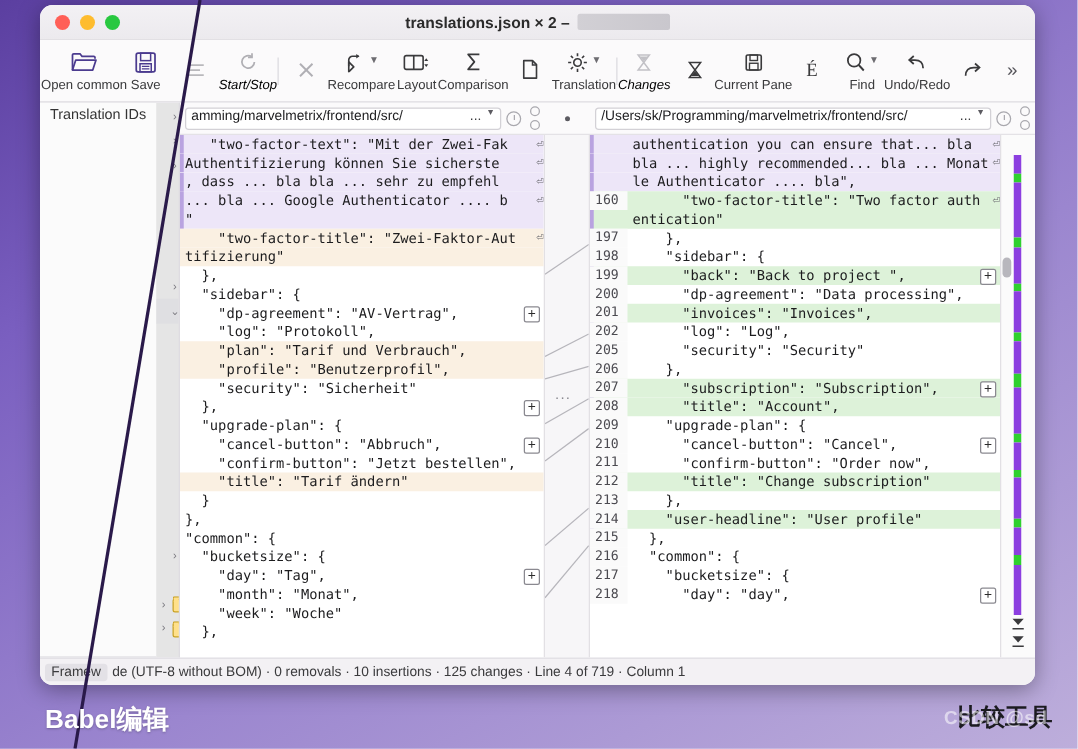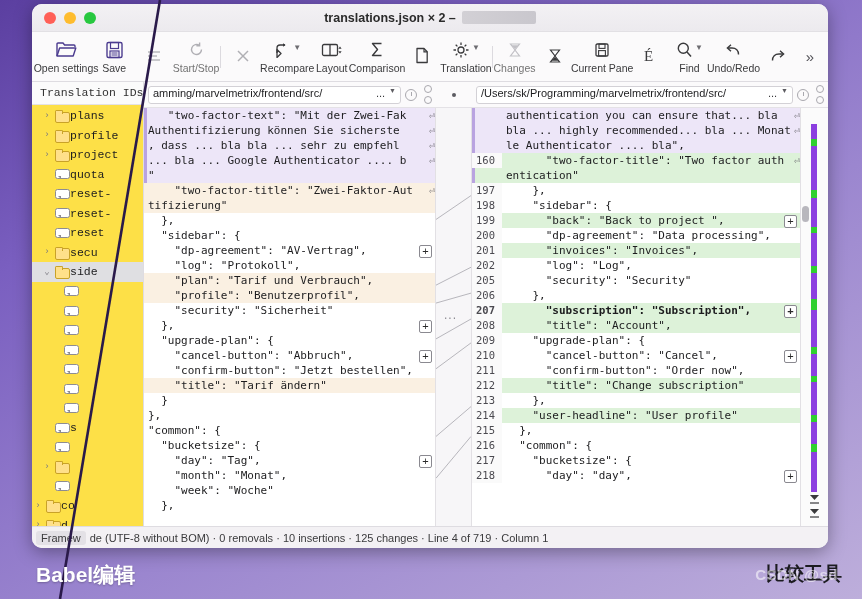--- a/index.html
+++ b/index.html
@@ -54,41 +54,40 @@
     display: flex; align-items: center;
     padding: 0 6px; gap: 0px;
     border-bottom: 1px solid #dedce1;
     position: relative;
   }
   .tb-item {
     display: flex; flex-direction: column; align-items: center;
     justify-content: center; min-width: 40px; padding: 1px 6px 2px;
     color: #3a3a3c;
   }
-  .tb-item.dim { color: #737373; }
+  .tb-item.dim { color: #000000; font-style: italic; }
   .tb-ico { height: 22px; display: flex; align-items: center; gap: 2px; }
   .tb-lbl { font-size: 10.5px; margin-top: 1px; white-space: nowrap; }
   .tb-sep { width: 1px; height: 22px; background: #dcdadf; margin: 0 2px; align-self: center; }
   .chev { font-size: 8px; line-height: 1; color: #6d6c71; margin-bottom: 4px; }
   #tb-overflow {
     margin-left: auto; font-size: 15px; color: #55545a; padding: 0 8px;
   }
   svg.i { display: block; }
 
   
   #bodyrow { flex: 1; display: flex; min-height: 0; }
 
   
   #sidebar {
     width: 112px; flex: 0 0 112px;
-    background: #fde047;
+    background: #e5e5e5;
     border-right: 1px solid #dedce1;
-    display: flex; flex-direction: column;
+    display: flex; 
     overflow: hidden;
-    font-family: Liberation Mono, monospace;
   }
   #sb-header {
     font-size: 11.5px; color: #333; padding: 4px 8px 5px;
     border-bottom: 1px solid #e4e2e6; background: #fbfbfb;
     white-space: nowrap;
   }
   #sb-list { flex: 1; overflow: hidden; padding-top: 1px; }
   .sb-row {
     display: flex; align-items: center; height: 19.5px;
     font-size: 11.5px; color: #1c1c1e; white-space: nowrap;
@@ -256,21 +255,21 @@
 
   <div id="toolbar">
 
     <div class="tb-item">
       <span class="tb-ico">
         <svg class="i" width="22" height="19" viewBox="0 0 22 19">
             <path d="M2 16V4a1 1 0 011-1h5l1.6 2H19a1 1 0 011 1v1" fill="none" stroke="#4b3b8f" stroke-width="1.4"></path>
             <path d="M2 16l2.6-8h16.2L18.2 16z" fill="none" stroke="#4b3b8f" stroke-width="1.4" stroke-linejoin="round"></path>
           </svg>
       </span>
-      <span class="tb-lbl">Open settings</span>
+      <span class="tb-lbl">Open common</span>
     </div>
 
     <div class="tb-item">
       <span class="tb-ico">
         <svg class="i" width="19" height="19" viewBox="0 0 19 19">
             <rect x="2" y="2.5" width="15" height="15" rx="1.5" fill="none" stroke="#4b3b8f" stroke-width="1.4"></rect>
             <rect x="5.5" y="2.5" width="8" height="6" fill="none" stroke="#4b3b8f" stroke-width="1.2"></rect>
             <rect x="5" y="11" width="9" height="6.5" fill="none" stroke="#4b3b8f" stroke-width="1.2"></rect>
             <line x1="6.5" y1="13" x2="12.5" y2="13" stroke="#4b3b8f" stroke-width="1"></line>
             <line x1="6.5" y1="15" x2="12.5" y2="15" stroke="#4b3b8f" stroke-width="1"></line>
@@ -701,21 +700,21 @@
               <div class="cl hl-rowg leftbar-p"><span class="ln">160</span><span class="code">      "two-factor-title": "Two factor auth</span><span class="wrapmark">⏎</span></div>
               <div class="cl hl-rowg leftbar-p"><span class="ln"></span><span class="code">entication"</span></div>
               <div class="cl "><span class="ln">197</span><span class="code">    },</span></div>
               <div class="cl "><span class="ln">198</span><span class="code">    "sidebar": {</span></div>
               <div class="cl hl-rowg leftbar-p" style="position: relative;"><span class="ln">199</span><span class="code">      "back": "Back to project ",</span><span class="plusbtn">+</span></div>
               <div class="cl "><span class="ln">200</span><span class="code">      "dp-agreement": "Data processing",</span></div>
               <div class="cl hl-rowg leftbar-p"><span class="ln">201</span><span class="code">      "invoices": "Invoices",</span></div>
               <div class="cl "><span class="ln">202</span><span class="code">      "log": "Log",</span></div>
               <div class="cl "><span class="ln">205</span><span class="code">      "security": "Security"</span></div>
               <div class="cl "><span class="ln">206</span><span class="code">    },</span></div>
-              <div class="cl hl-rowg leftbar-p" style="position: relative; font-weight: bold;"><span class="ln">207</span><span class="code">      "subscription": "Subscription",</span><span class="plusbtn">+</span></div>
+              <div class="cl hl-rowg leftbar-p" style="position: relative;"><span class="ln">207</span><span class="code">      "subscription": "Subscription",</span><span class="plusbtn">+</span></div>
               <div class="cl hl-rowg leftbar-p"><span class="ln">208</span><span class="code">      "title": "Account",</span></div>
               <div class="cl "><span class="ln">209</span><span class="code">    "upgrade-plan": {</span></div>
               <div class="cl " style="position: relative;"><span class="ln">210</span><span class="code">      "cancel-button": "Cancel",</span><span class="plusbtn">+</span></div>
               <div class="cl "><span class="ln">211</span><span class="code">      "confirm-button": "Order now",</span></div>
               <div class="cl hl-rowg leftbar-p"><span class="ln">212</span><span class="code">      "title": "Change subscription"</span></div>
               <div class="cl "><span class="ln">213</span><span class="code">    },</span></div>
               <div class="cl hl-rowg leftbar-p"><span class="ln">214</span><span class="code">    "user-headline": "User profile"</span></div>
               <div class="cl "><span class="ln">215</span><span class="code">  },</span></div>
               <div class="cl "><span class="ln">216</span><span class="code">  "common": {</span></div>
               <div class="cl "><span class="ln">217</span><span class="code">    "bucketsize": {</span></div>

